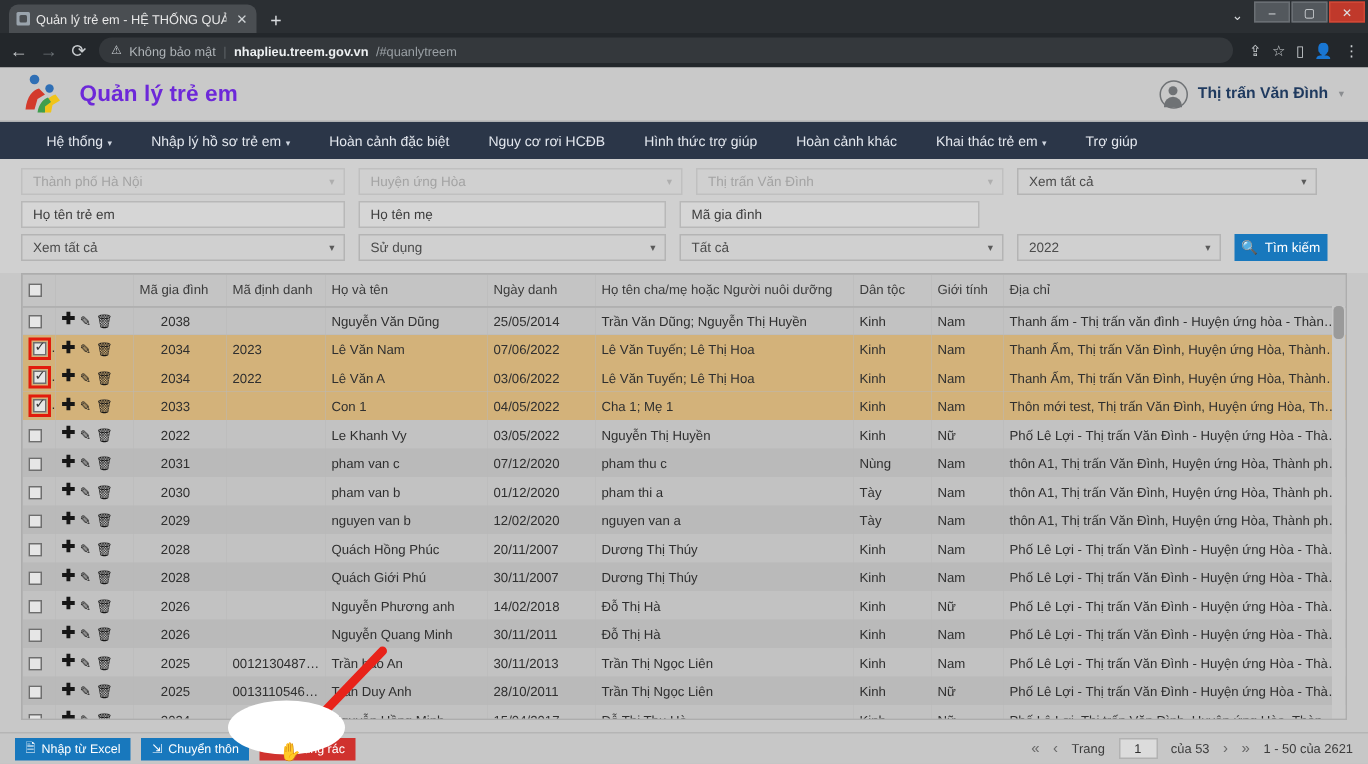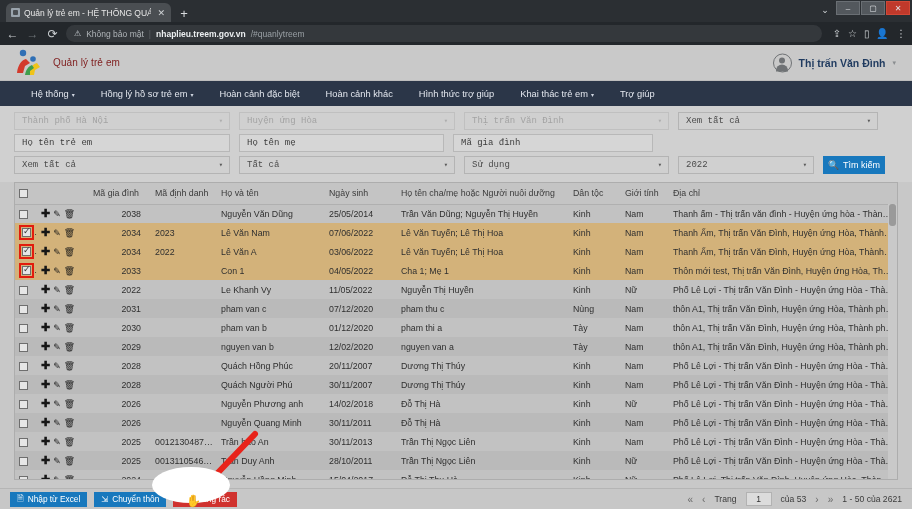--- a/index.html
+++ b/index.html
@@ -70,21 +70,21 @@
   .tb-right { display: flex; align-items: center; gap: 7px; padding-left: 4px; }
   .tb-ic { color: #ccd0d3; font-size: 10px; }
 
   
   .app-header {
     height: 36px; background: #c9c9c9; display: flex; align-items: center;
     padding: 0 14px; position: relative;
     border-bottom: 1px solid #bdbdbd;
   }
   .logo { width: 30px; height: 28px; position: relative; margin-right: 9px; }
-  .app-title { font-size: 10px; font-weight: normal; color: #7f1d1d; letter-spacing: .1px; }
+  .app-title { font-size: 15px; font-weight: bold; color: #6d28d9; letter-spacing: .1px; }
   .user-area {
     position: absolute; right: 16px; top: 50%; transform: translateY(-50%);
     display: flex; align-items: center; gap: 7px;
   }
   .avatar {
     width: 19px; height: 19px; border-radius: 50%;
     border: 1.2px solid #6f7275; position: relative; background: #c9c9c9;
   }
   .avatar::before {
     content: ""; position: absolute; left: 50%; top: 3.2px; transform: translateX(-50%);
@@ -109,21 +109,21 @@
   .nav-caret { font-size: 6px; color: #cfd5df; position: relative; top: 1px; }
 
   
   .filters {
     background: #d0d0d0; padding: 6px 14px 4px 14px;
   }
   .frow { display: flex; gap: 9px; margin-bottom: 4px; }
   .fctl {
     height: 18px; background: #d0d0d0; border: 1px solid #b4b4b4;
     font-size: 9px; color: #4b4b4b; display: flex; align-items: center;
-    padding: 0 7px; position: relative; font-family: Liberation Mono, monospace;
+    padding: 0 7px; position: relative;
   }
   .fctl.input { background: #d6d6d6; border-color: #b8b8b8; color: #3c3c3c; }
   .fctl.dis { color: #a3a3a3; border-color: #c0c0c0; }
   .fctl .dd-caret {
     position: absolute; right: 6px; font-size: 7px; color: #5a5a5a;
   }
   .fctl.dis .dd-caret { color: #aeaeae; }
   .f-w1 { width: 216px; } .f-w2 { width: 216px; text-align: center; } .f-w3 { width: 205px; } .f-w4 { width: 200px; }
   .btn-search {
     width: 62px; height: 18px; background: #1878bd; color: #fff;
@@ -143,21 +143,21 @@
     text-align: left; height: 21px; padding: 0 4px; border-bottom: 1px solid #b0b0b0;
     white-space: nowrap; overflow: hidden;
   }
   tbody td {
     font-size: 8.8px; color: #2f2f2f; height: 19px; padding: 0 4px;
     white-space: nowrap; overflow: hidden; text-overflow: ellipsis;
   }
   tbody tr.odd  { background: #c2c2c2; }
   tbody tr.even { background: #bababa; }
   tbody tr.sel  { background: #d3b27a; }
-  td.c-num { text-align: right; padding-right: 10px; }
+  td.c-num { text-align: center; padding-right: 10px; }
   .cb {
     width: 9px; height: 9px; border: 1px solid #6e6e6e; background: #e6e6e6;
     display: inline-block; position: relative; vertical-align: middle;
   }
   .cb.on::after {
     content: "✓"; position: absolute; left: 0px; top: -3px;
     font-size: 9px; color: #3a3a3a; line-height: 11px;
   }
   .cb-hl {
     display: inline-block; padding: 1px; border: 2px solid #e21b0c; line-height: 0;
@@ -265,31 +265,34 @@
       <span class="caret-dim">▾</span>
     </div>
   </div>
 
   <div class="nav-bar">
     <div class="nav-item">
       <span>Hệ thống</span>
       <span class="nav-caret">▾</span>
     </div>
     <div class="nav-item">
-      <span>Hồng lý hồ sơ trẻ em</span>
+      <span>Nhập lý hồ sơ trẻ em</span>
       <span class="nav-caret">▾</span>
     </div>
     <div class="nav-item">
       <span>Hoàn cảnh đặc biệt</span>
     </div>
     <div class="nav-item">
-      <span>Hoàn cảnh khác</span>
+      <span>Nguy cơ rơi HCĐB</span>
     </div>
     <div class="nav-item">
       <span>Hình thức trợ giúp</span>
+    </div>
+    <div class="nav-item">
+      <span>Hoàn cảnh khác</span>
     </div>
     <div class="nav-item">
       <span>Khai thác trẻ em</span>
       <span class="nav-caret">▾</span>
     </div>
     <div class="nav-item">
       <span>Trợ giúp</span>
     </div>
   </div>
 
@@ -324,26 +327,26 @@
       <div class="fctl f-w4 input">
         <span>Mã gia đình</span>
       </div>
     </div>
 
     <div class="frow">
       <div class="fctl f-w1">
         <span>Xem tất cả</span>
         <span class="dd-caret">▾</span>
       </div>
+      <div class="fctl f-w3">
+        <span>Sử dụng</span>
+        <span class="dd-caret">▾</span>
+      </div>
       <div class="fctl f-w2">
         <span>Tất cả</span>
-        <span class="dd-caret">▾</span>
-      </div>
-      <div class="fctl f-w3">
-        <span>Sử dụng</span>
         <span class="dd-caret">▾</span>
       </div>
       <div class="fctl" style="width:136px">
         <span>2022</span>
         <span class="dd-caret">▾</span>
       </div>
       <button class="btn-search">
         <span class="mag">🔍</span>
         <span>Tìm kiếm</span>
       </button>
@@ -366,21 +369,21 @@
       </colgroup>
       <thead>
         <tr>
           <th>
             <span class="cb"></span>
           </th>
           <th></th>
           <th>Mã gia đình</th>
           <th>Mã định danh</th>
           <th>Họ và tên</th>
-          <th>Ngày sinh</th>
+          <th>Ngày danh</th>
           <th>Họ tên cha/mẹ hoặc Người nuôi dưỡng</th>
           <th>Dân tộc</th>
           <th>Giới tính</th>
           <th>Địa chỉ</th>
         </tr>
       </thead>
       <tbody id="tbody">
           <tr class="odd">
             <td><span class="cb"></span></td>
             <td>
@@ -458,21 +461,21 @@
             <td>
               <span class="acts">
                 <span class="act-plus">✚</span>
                 <span class="act-pencil">✎</span>
                 <span class="act-trash">🗑</span>
               </span>
             </td>
             <td class="c-num">2022</td>
             <td></td>
             <td>Le Khanh Vy</td>
-            <td>11/05/2022</td>
+            <td>03/05/2022</td>
             <td>Nguyễn Thị Huyền</td>
             <td>Kinh</td>
             <td>Nữ</td>
             <td>Phố Lê Lợi - Thị trấn Văn Đình - Huyện ứng Hòa - Thành phố Hà Nội</td>
           </tr>
           <tr class="even">
             <td><span class="cb"></span></td>
             <td>
               <span class="acts">
                 <span class="act-plus">✚</span>
@@ -547,21 +550,21 @@
             <td><span class="cb"></span></td>
             <td>
               <span class="acts">
                 <span class="act-plus">✚</span>
                 <span class="act-pencil">✎</span>
                 <span class="act-trash">🗑</span>
               </span>
             </td>
             <td class="c-num">2028</td>
             <td></td>
-            <td>Quách Người Phú</td>
+            <td>Quách Giới Phú</td>
             <td>30/11/2007</td>
             <td>Dương Thị Thúy</td>
             <td>Kinh</td>
             <td>Nam</td>
             <td>Phố Lê Lợi - Thị trấn Văn Đình - Huyện ứng Hòa - Thành phố Hà Nội</td>
           </tr>
           <tr class="odd">
             <td><span class="cb"></span></td>
             <td>
               <span class="acts">

